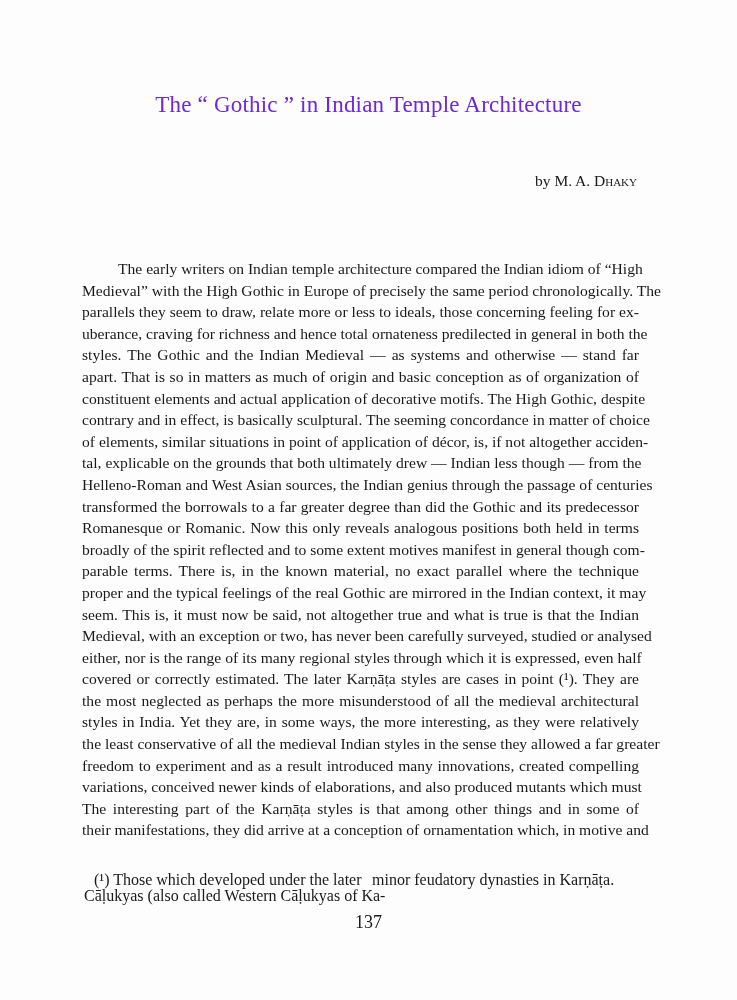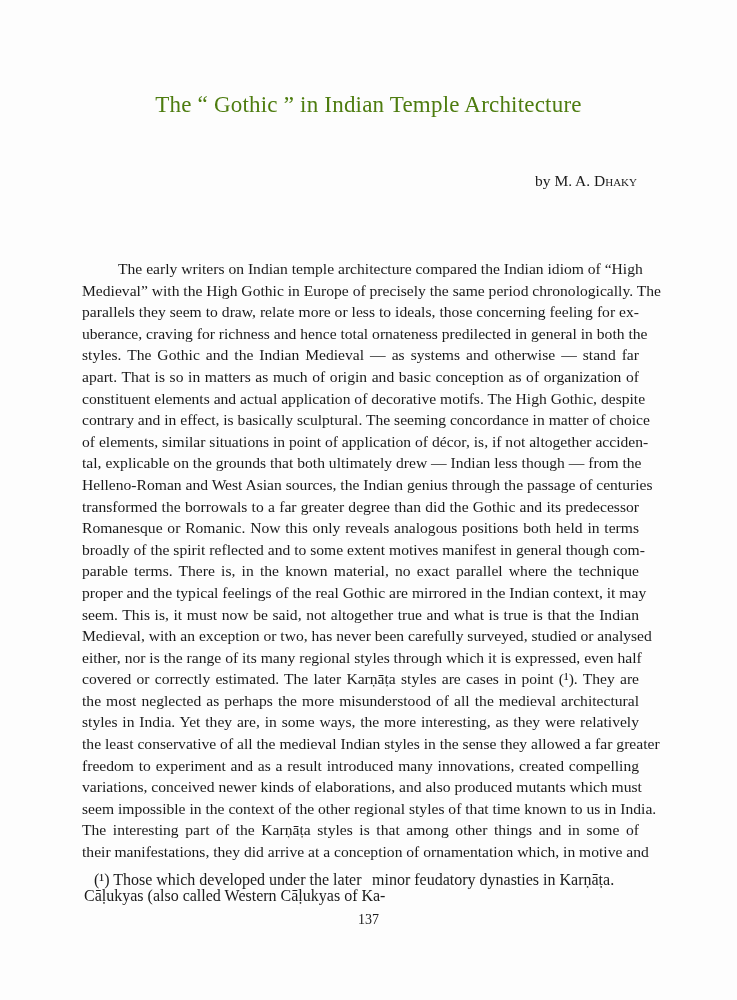--- a/index.html
+++ b/index.html
@@ -1,32 +1,32 @@
 <!DOCTYPE html>
 <html><head>
 <meta charset="utf-8">
 <style>
   html, body { margin:0; padding:0; background:#fdfdfd; }
   body { width:737px; height:1000px; position:relative; overflow:hidden;
          font-family:"Liberation Serif","DejaVu Serif",serif; color:#1a1a1a; }
   .title { position:absolute; top:92px; left:0; width:737px; text-align:center;
-           font-size:23px; letter-spacing:0.2px; color:#4d7c0f; }
+           font-size:23px; letter-spacing:0.2px; color:#6d28d9; }
   .author { position:absolute; top:172px; right:100px; font-size:15.5px; }
   .author .sc { font-variant:small-caps; }
   .body { position:absolute; top:258px; left:82px; width:557px; }
   .line { height:21.6px; line-height:21.6px; font-size:15.6px;
           text-align:justify; text-align-last:justify; white-space:nowrap; overflow:visible; }
   .line.first { text-indent:36px; }
   .fn { position:absolute; top:872px; font-size:16px; line-height:15.5px; }
   .fn-left { left:84px; width:270px; }
   .fn-right { left:372px; width:266px; }
   .fn .l { text-align:justify; text-align-last:justify; white-space:nowrap; }
   .fn .l.last { text-align-last:left; }
   .fn-left .l.first { text-indent:10px; }
-  .pageno { position:absolute; top:912px; left:0; width:737px; text-align:center; font-size:14px; }
+  .pageno { position:absolute; top:912px; left:0; width:737px; text-align:center; font-size:18px; }
 </style>
 </head>
 <body>
 
 <div class="title">The “ Gothic ” in Indian Temple Architecture</div>
 
 <div class="author"><span>by M. A. </span><span class="sc">Dhaky</span></div>
 
 <div class="body" id="body">
     <div class="line first">The early writers on Indian temple architecture compared the Indian idiom of “High</div>
@@ -47,21 +47,20 @@
     <div class="line">proper and the typical feelings of the real Gothic are mirrored in the Indian context, it may</div>
     <div class="line">seem.  This is, it must now be said, not altogether true and what is true is that the Indian</div>
     <div class="line">Medieval, with an exception or two, has never been carefully surveyed, studied or analysed</div>
     <div class="line">either, nor is the range of its many regional styles through which it is expressed, even half</div>
     <div class="line">covered or correctly estimated.  The later Karṇāṭa styles are cases in point (¹).  They are</div>
     <div class="line">the most neglected as perhaps the more misunderstood of all  the  medieval  architectural</div>
     <div class="line">styles in India.  Yet they are, in some ways, the more interesting, as they were relatively</div>
     <div class="line">the least conservative of all the medieval Indian styles in the sense they allowed a far greater</div>
     <div class="line">freedom to experiment and as a result introduced  many  innovations,  created  compelling</div>
     <div class="line">variations, conceived newer kinds of elaborations, and also produced mutants which must</div>
-    <div class="line">seem impossible in the context of the other regional styles of that time known to us in India.</div>
     <div class="line">The interesting part of the Karṇāṭa styles is that among other things and in some of</div>
     <div class="line">their manifestations, they did arrive at a conception of ornamentation which, in motive and</div>
   </div>
 
 <div class="fn fn-left">
   <div class="l first">(¹) Those which developed under the later</div>
   <div class="l">Cāḷukyas (also called Western Cāḷukyas of Ka-</div>
 </div>
 <div class="fn fn-right">
   <div class="l last">minor feudatory dynasties in Karṇāṭa.</div>

